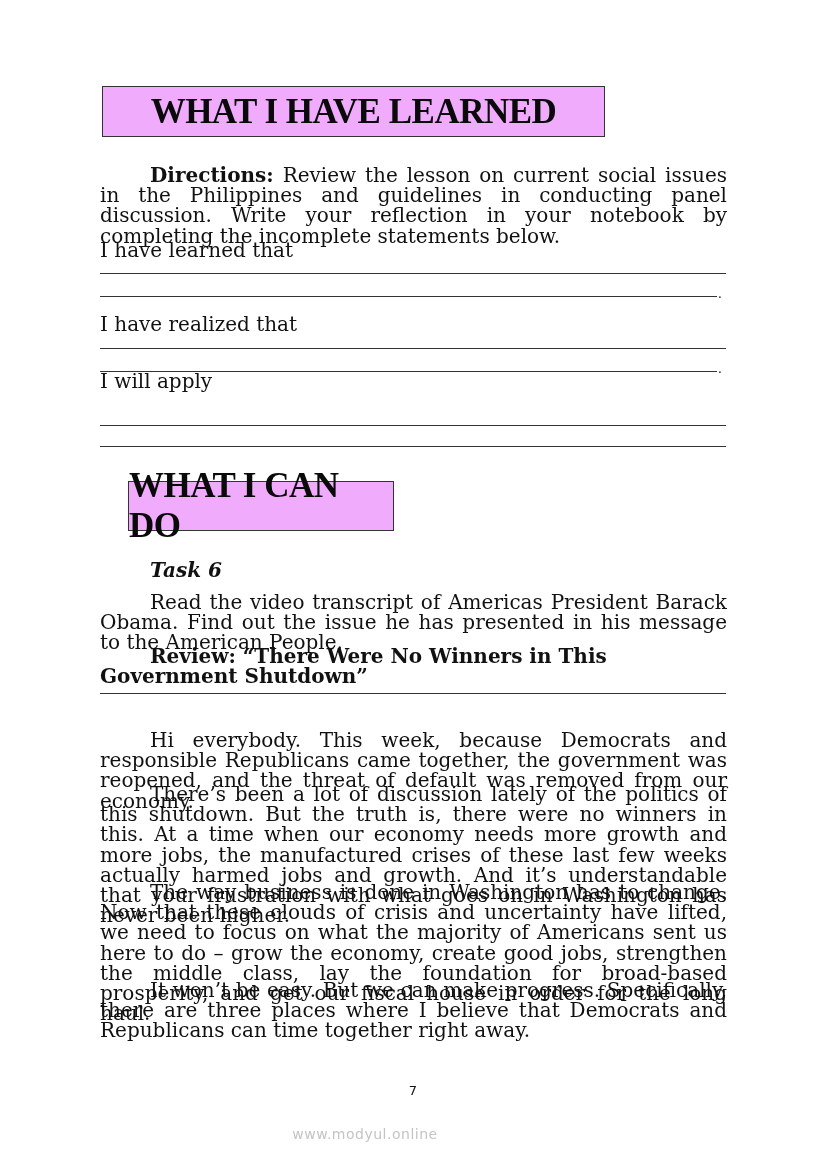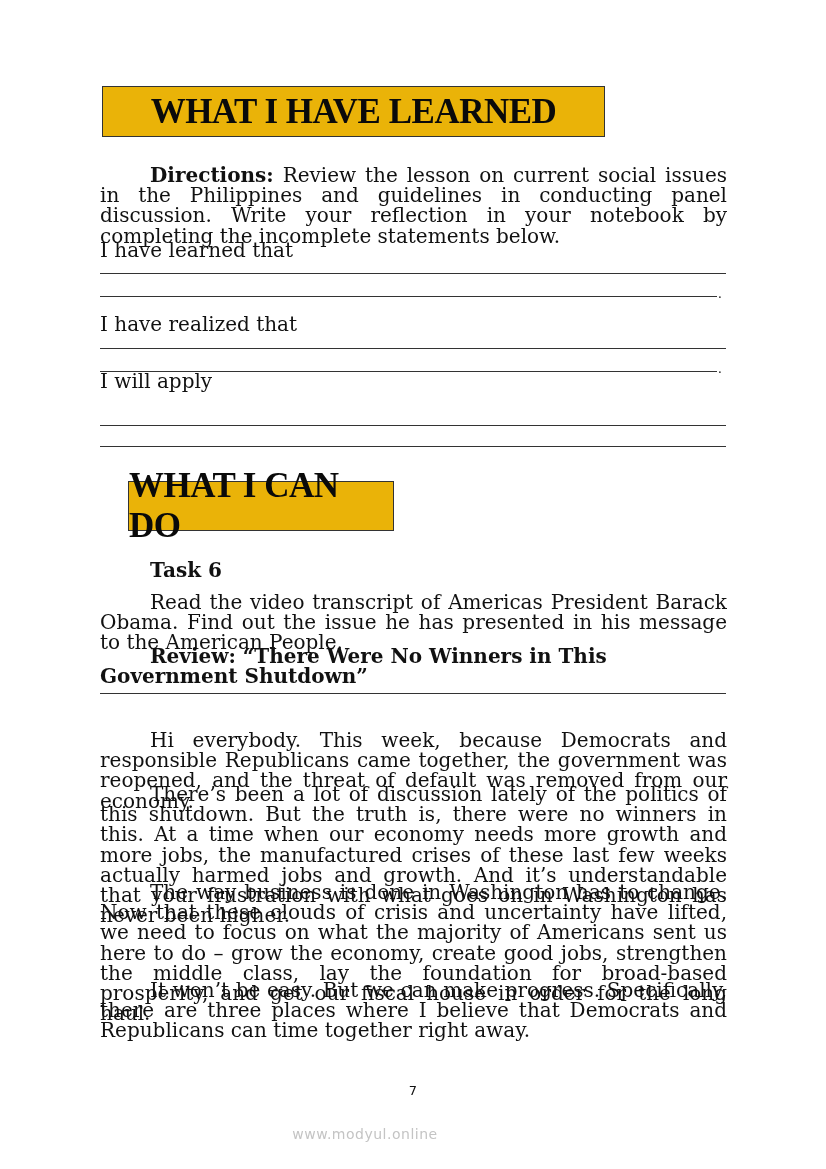--- a/index.html
+++ b/index.html
@@ -1,18 +1,18 @@
 <!DOCTYPE html>
 <html><head>
 <meta charset="utf-8">
 <style>
   html, body { margin:0; padding:0; background:#ffffff; }
   body { width:826px; height:1169px; position:relative; overflow:hidden;
          font-family:"DejaVu Serif", serif; color:#111; }
-  .banner { position:absolute; background:#eab308; border:1.5px solid #333;
+  .banner { position:absolute; background:#f0abfc; border:1.5px solid #333;
             box-sizing:border-box; display:flex; align-items:center; justify-content:center;
             font-family:"Liberation Serif", serif; font-weight:bold; color:#0a0a0a;
             letter-spacing:-0.5px; }
   #b1 { left:102px; top:86px; width:503px; height:51px; font-size:35px; }
   #b2 { left:128px; top:481px; width:266px; height:50px; font-size:35px; }
   .txt { position:absolute; left:100px; width:627px; font-size:20px; line-height:20.2px; }
   .just { text-align:justify; }
   .ind { text-indent:50px; }
   .bold { font-weight:bold; }
   .line { position:absolute; left:100px; height:0; border-top:1px solid #333; }
@@ -40,21 +40,21 @@
 <div class="line full" style="top:348px;"></div>
 <div class="line short" style="top:371px;"></div>
 <div class="dot" style="left:718px; top:363px;">.</div>
 
 <div class="txt" style="top:371px;">I will apply</div>
 <div class="line full" style="top:425px;"></div>
 <div class="line full" style="top:446px;"></div>
 
 <div id="b2" class="banner">WHAT I CAN DO</div>
 
-<div class="txt bold ind" style="top:560px;">Task 6</div>
+<div class="txt bold ind" style="top:560px;font-style:italic;">Task 6</div>
 
 <div class="txt just ind" style="top:592px;">Read the video transcript of Americas President Barack Obama. Find out the issue he has presented in his message to the American People.</div>
 
 <div class="txt bold ind" style="top:646px;">Review: “There Were No Winners in This Government Shutdown”</div>
 
 <div class="line full" style="top:693px;"></div>
 
 <div class="txt just ind para" style="top:730px;">Hi everybody. This week, because Democrats and responsible Republicans came together, the government was reopened, and the threat of default was removed from our economy.</div>
 <div class="txt just ind para" style="top:784px;">There’s been a lot of discussion lately of the politics of this shutdown. But the truth is, there were no winners in this. At a time when our economy needs more growth and more jobs, the manufactured crises of these last few weeks actually harmed jobs and growth. And it’s understandable that your frustration with what goes on in Washington has never been higher.</div>
 <div class="txt just ind para" style="top:882px;">The way business is done in Washington has to change. Now that these clouds of crisis and uncertainty have lifted, we need to focus on what the majority of Americans sent us here to do – grow the economy, create good jobs, strengthen the middle class, lay the foundation for broad-based prosperity, and get our fiscal house in order for the long haul.</div>

